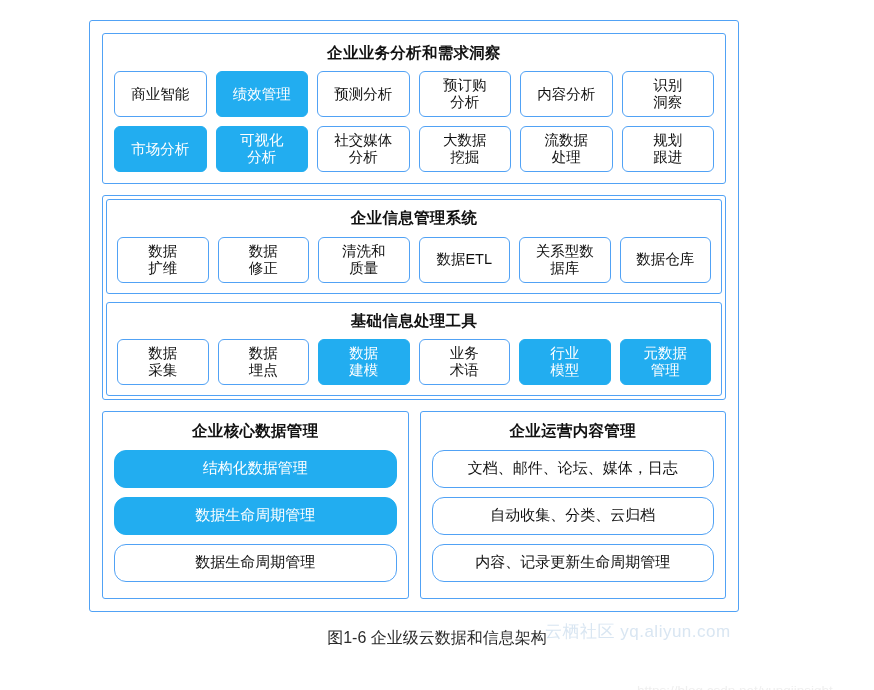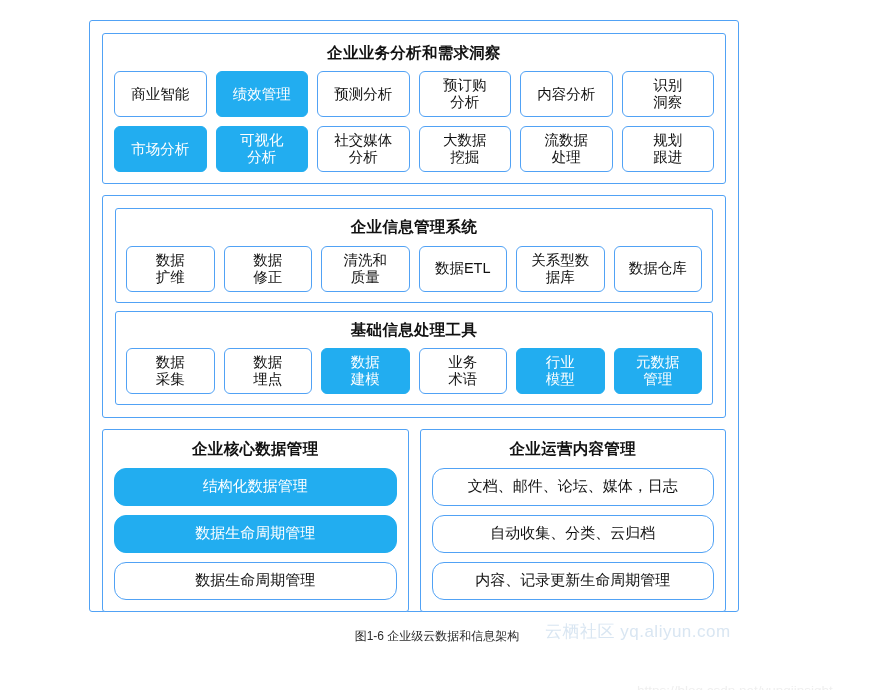--- a/index.html
+++ b/index.html
@@ -85,21 +85,21 @@
     background: #22adf0;
     border-color: #22adf0;
     color: #ffffff;
   }
 
   
   #middle-wrapper {
     border: 1.5px solid #51a2f5;
     border-radius: 3px;
     box-sizing: border-box;
-    padding: 12px;
+    padding: 3px;
     display: flex;
     flex-direction: column;
     gap: 8px;
     background: #ffffff;
   }
   #middle-wrapper .panel-pad { padding: 8px 10px 10px 10px; }
 
   
   #bottom-row {
     display: flex;
@@ -128,21 +128,21 @@
     color: #ffffff;
   }
 
   
   #figure-caption {
     position: absolute;
     left: 0;
     top: 628px;
     width: 874px;
     text-align: center;
-    font-size: 12px;
+    font-size: 16px;
     color: #2b2b2b;
   }
 
   
   .watermark {
     position: absolute;
     pointer-events: none;
     white-space: nowrap;
     margin-top: 20px;
   }

